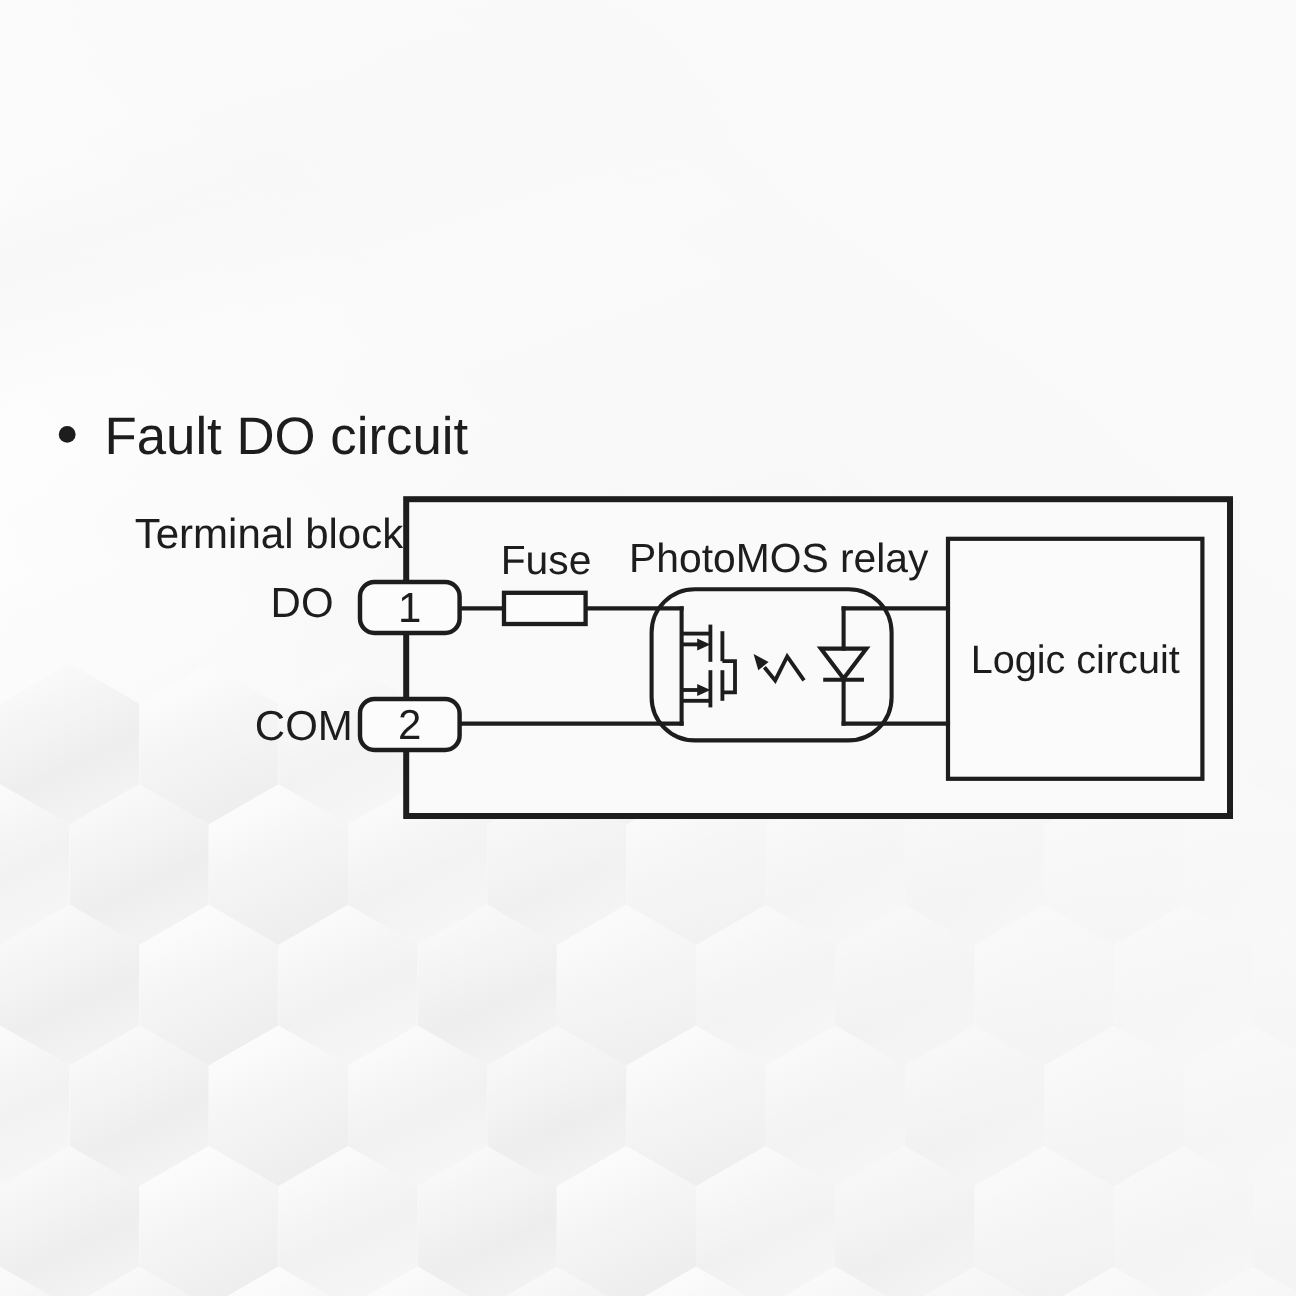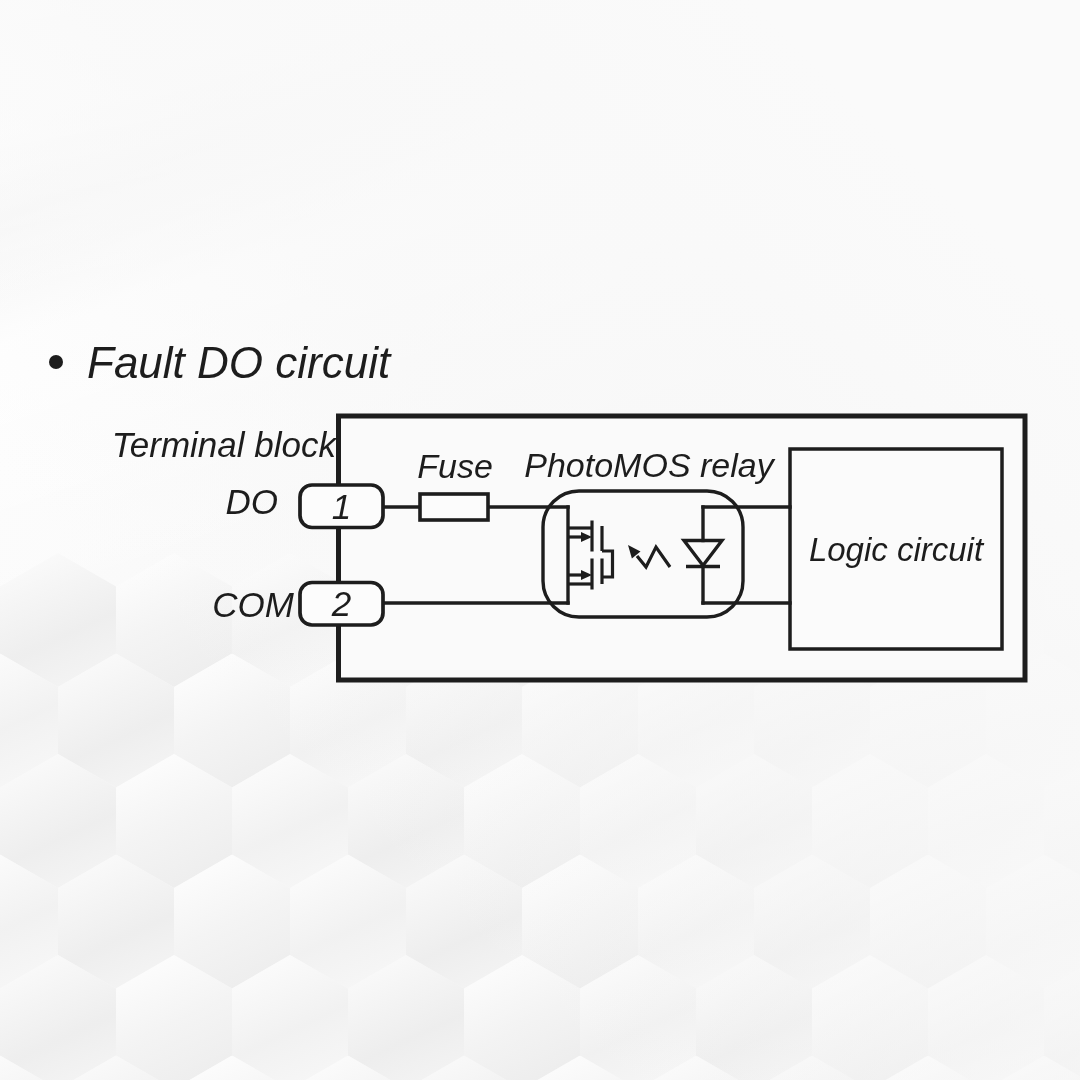--- a/index.html
+++ b/index.html
@@ -8,21 +8,20 @@
     width: 1080px;
     height: 1080px;
     overflow: hidden;
     font-family: "Liberation Sans", sans-serif;
   }
   .stage {
     position: relative;
     width: 1080px;
     height: 1080px;
     background: linear-gradient(112deg, #fcfcfc 0%, #f8f8f8 48%, #eeeeee 100%);
-    font-style: italic;
   }
   
   .streaks {
     position: absolute;
     inset: 0;
     z-index: 0;
     background:
       linear-gradient(170deg, rgba(255,255,255,0.9) 0%, rgba(255,255,255,0) 26%),
       linear-gradient(161deg, rgba(236,236,236,0) 9%, rgba(234,234,234,0.4) 15%, rgba(255,255,255,0.85) 24%, rgba(255,255,255,0) 44%);
   }

